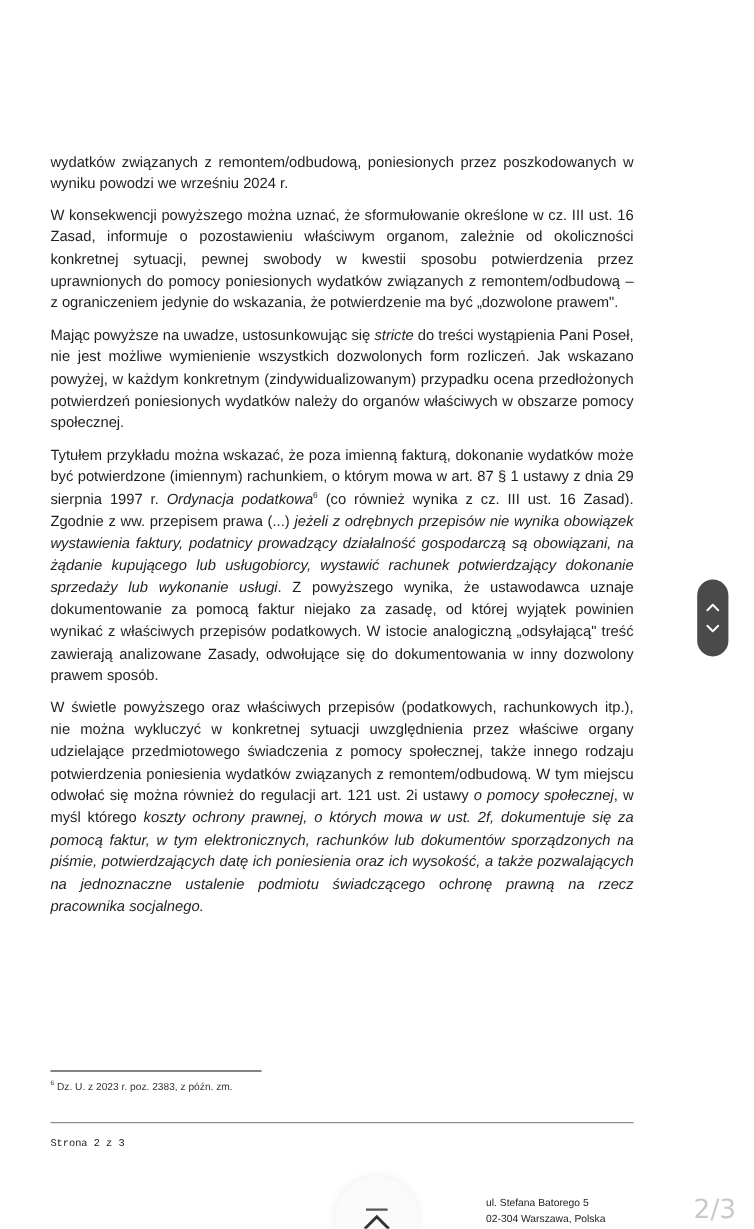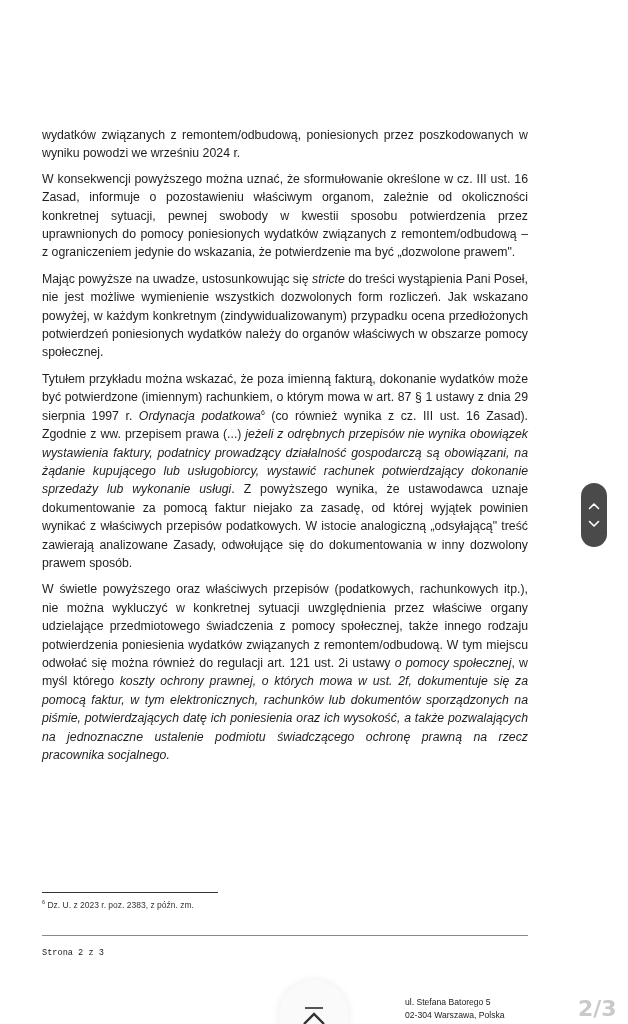--- a/index.html
+++ b/index.html
@@ -52,21 +52,21 @@
     .top-button {
       position: absolute; left: 279px; top: 980px; width: 70px; height: 70px;
       border-radius: 50%; background: #fafafa;
       box-shadow: 0 0 8px rgba(0,0,0,0.08);
       display: flex; align-items: flex-start; justify-content: center;
       cursor: pointer;
     }
     .top-button svg { margin-top: 26px; }
     .page-indicator {
       position: absolute; left: 578px; top: 996px; font-size: 22px; color: #c9c9c9;
-      font-family: "DejaVu Sans", sans-serif; font-weight: 700; letter-spacing: 0px;
+      font-family: "DejaVu Sans", sans-serif; font-weight: 400; letter-spacing: 0px;
     }
   </style>
 </head>
 <body>
 
 <div class="page">
   <div class="content">
     <p class="para first"><span>wydatków związanych z remontem/odbudową, poniesionych przez poszkodowanych w wyniku powodzi we wrześniu 2024 r.</span></p>
     <p class="para"><span>W konsekwencji powyższego można uznać, że sformułowanie określone w cz. III ust. 16 Zasad, informuje o pozostawieniu właściwym organom, zależnie od okoliczności konkretnej sytuacji, pewnej swobody w kwestii sposobu potwierdzenia przez uprawnionych do pomocy poniesionych wydatków związanych z remontem/odbudową – z ograniczeniem jedynie do wskazania, że potwierdzenie ma być „dozwolone prawem".</span></p>
     <p class="para"><span>Mając powyższe na uwadze, ustosunkowując się </span><i>stricte</i><span> do treści wystąpienia Pani Poseł, nie jest możliwe wymienienie wszystkich dozwolonych form rozliczeń. Jak wskazano powyżej, w każdym konkretnym (zindywidualizowanym) przypadku ocena przedłożonych potwierdzeń poniesionych wydatków należy do organów właściwych w obszarze pomocy społecznej.</span></p>

